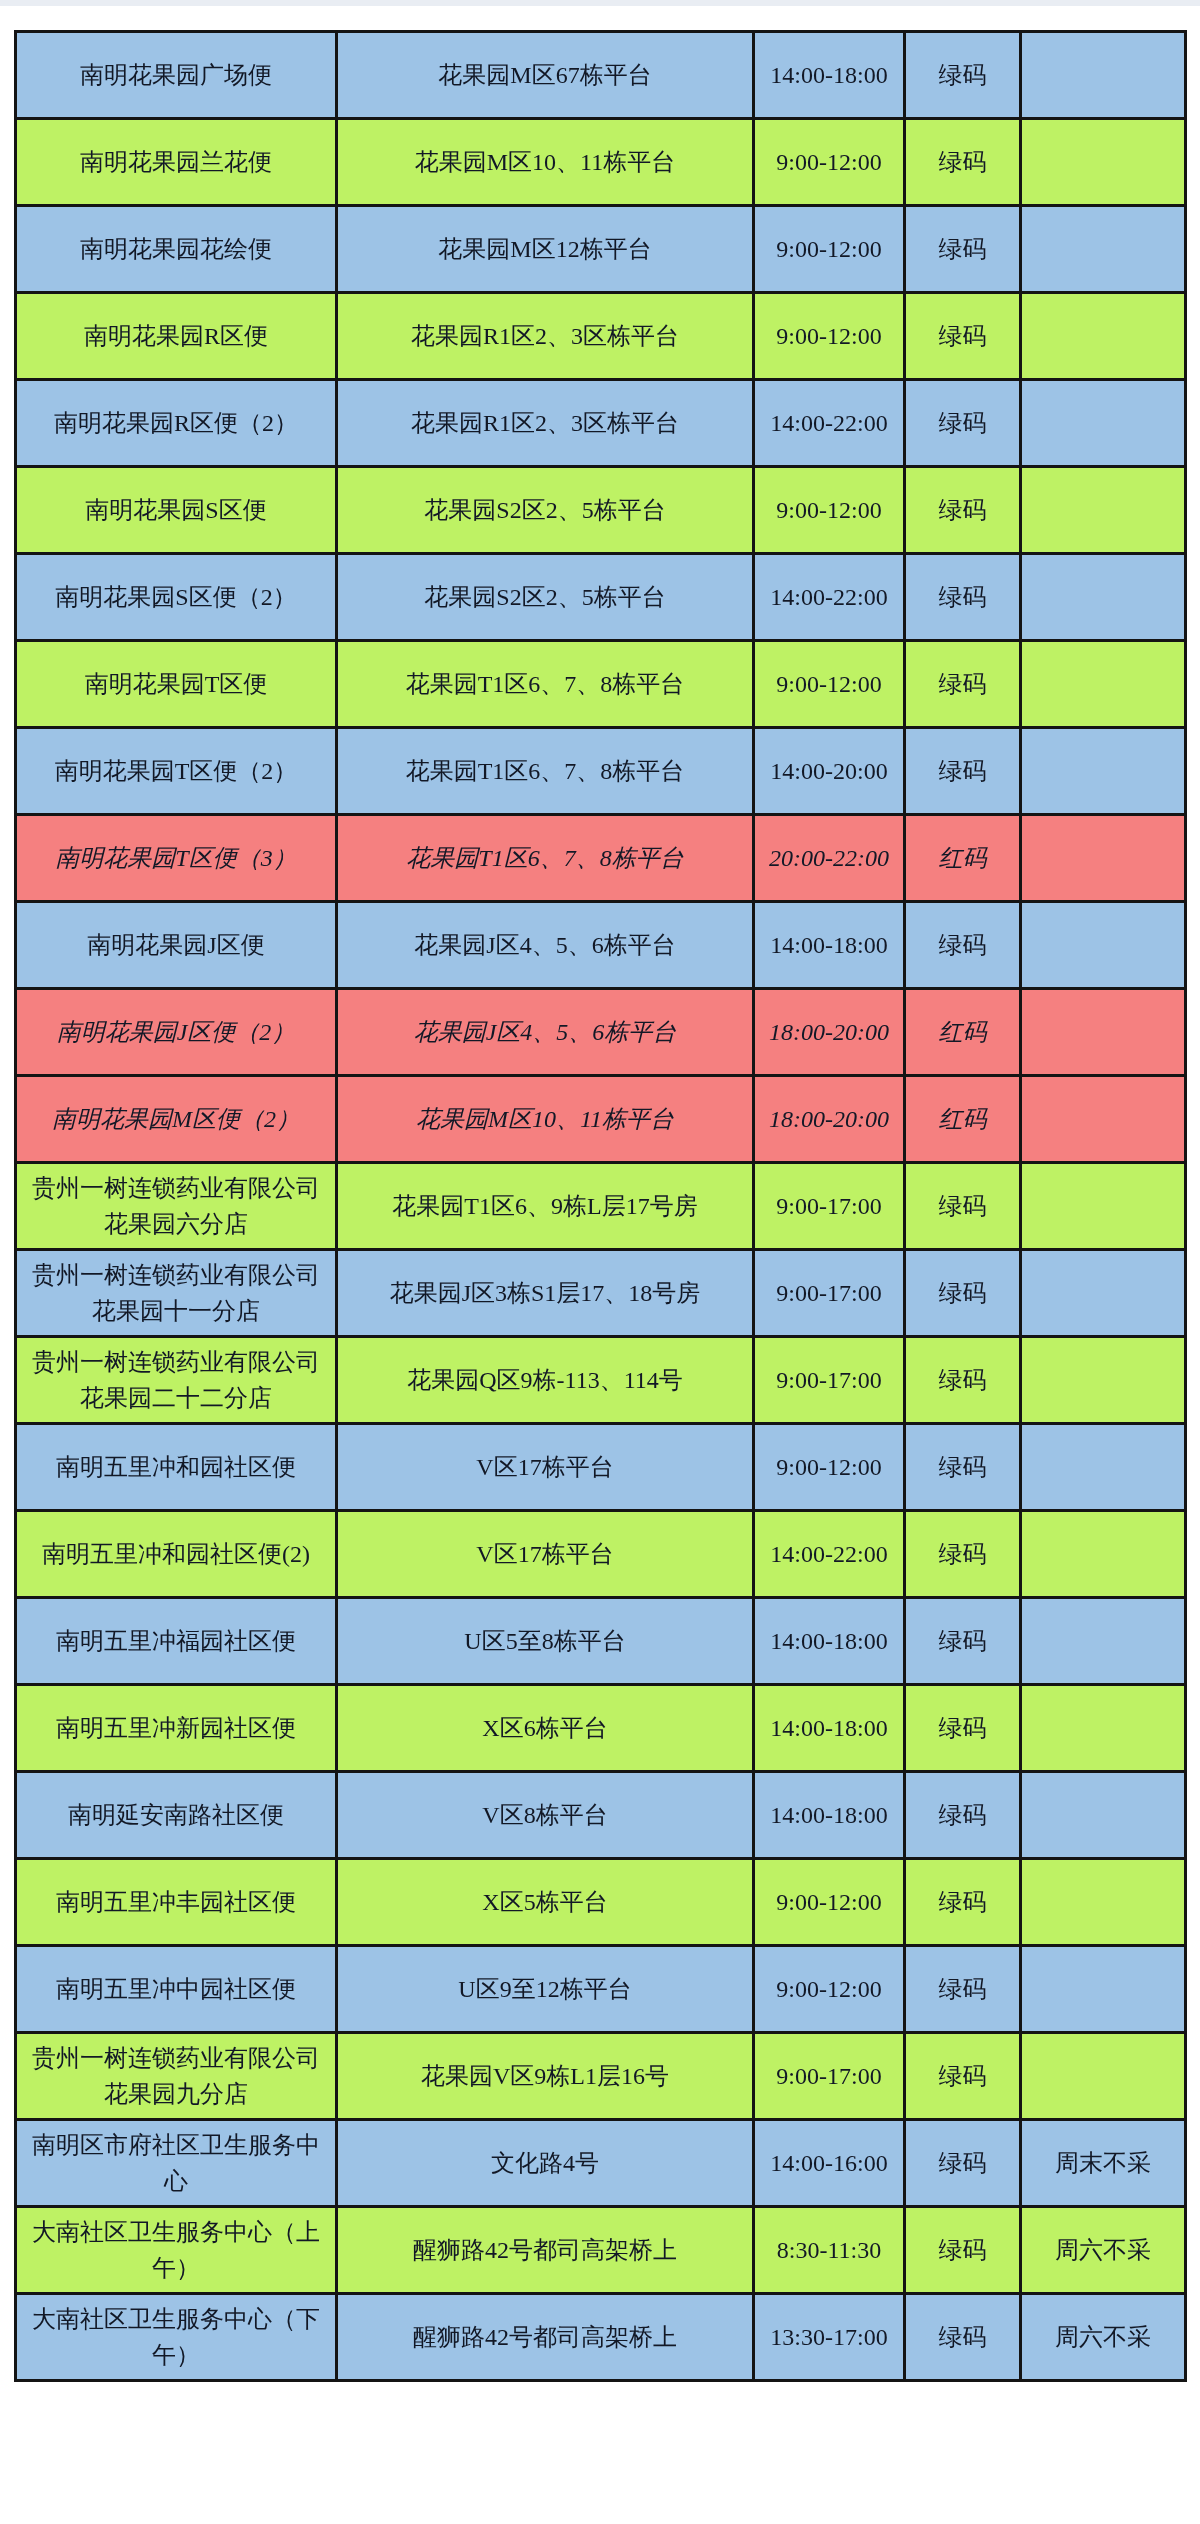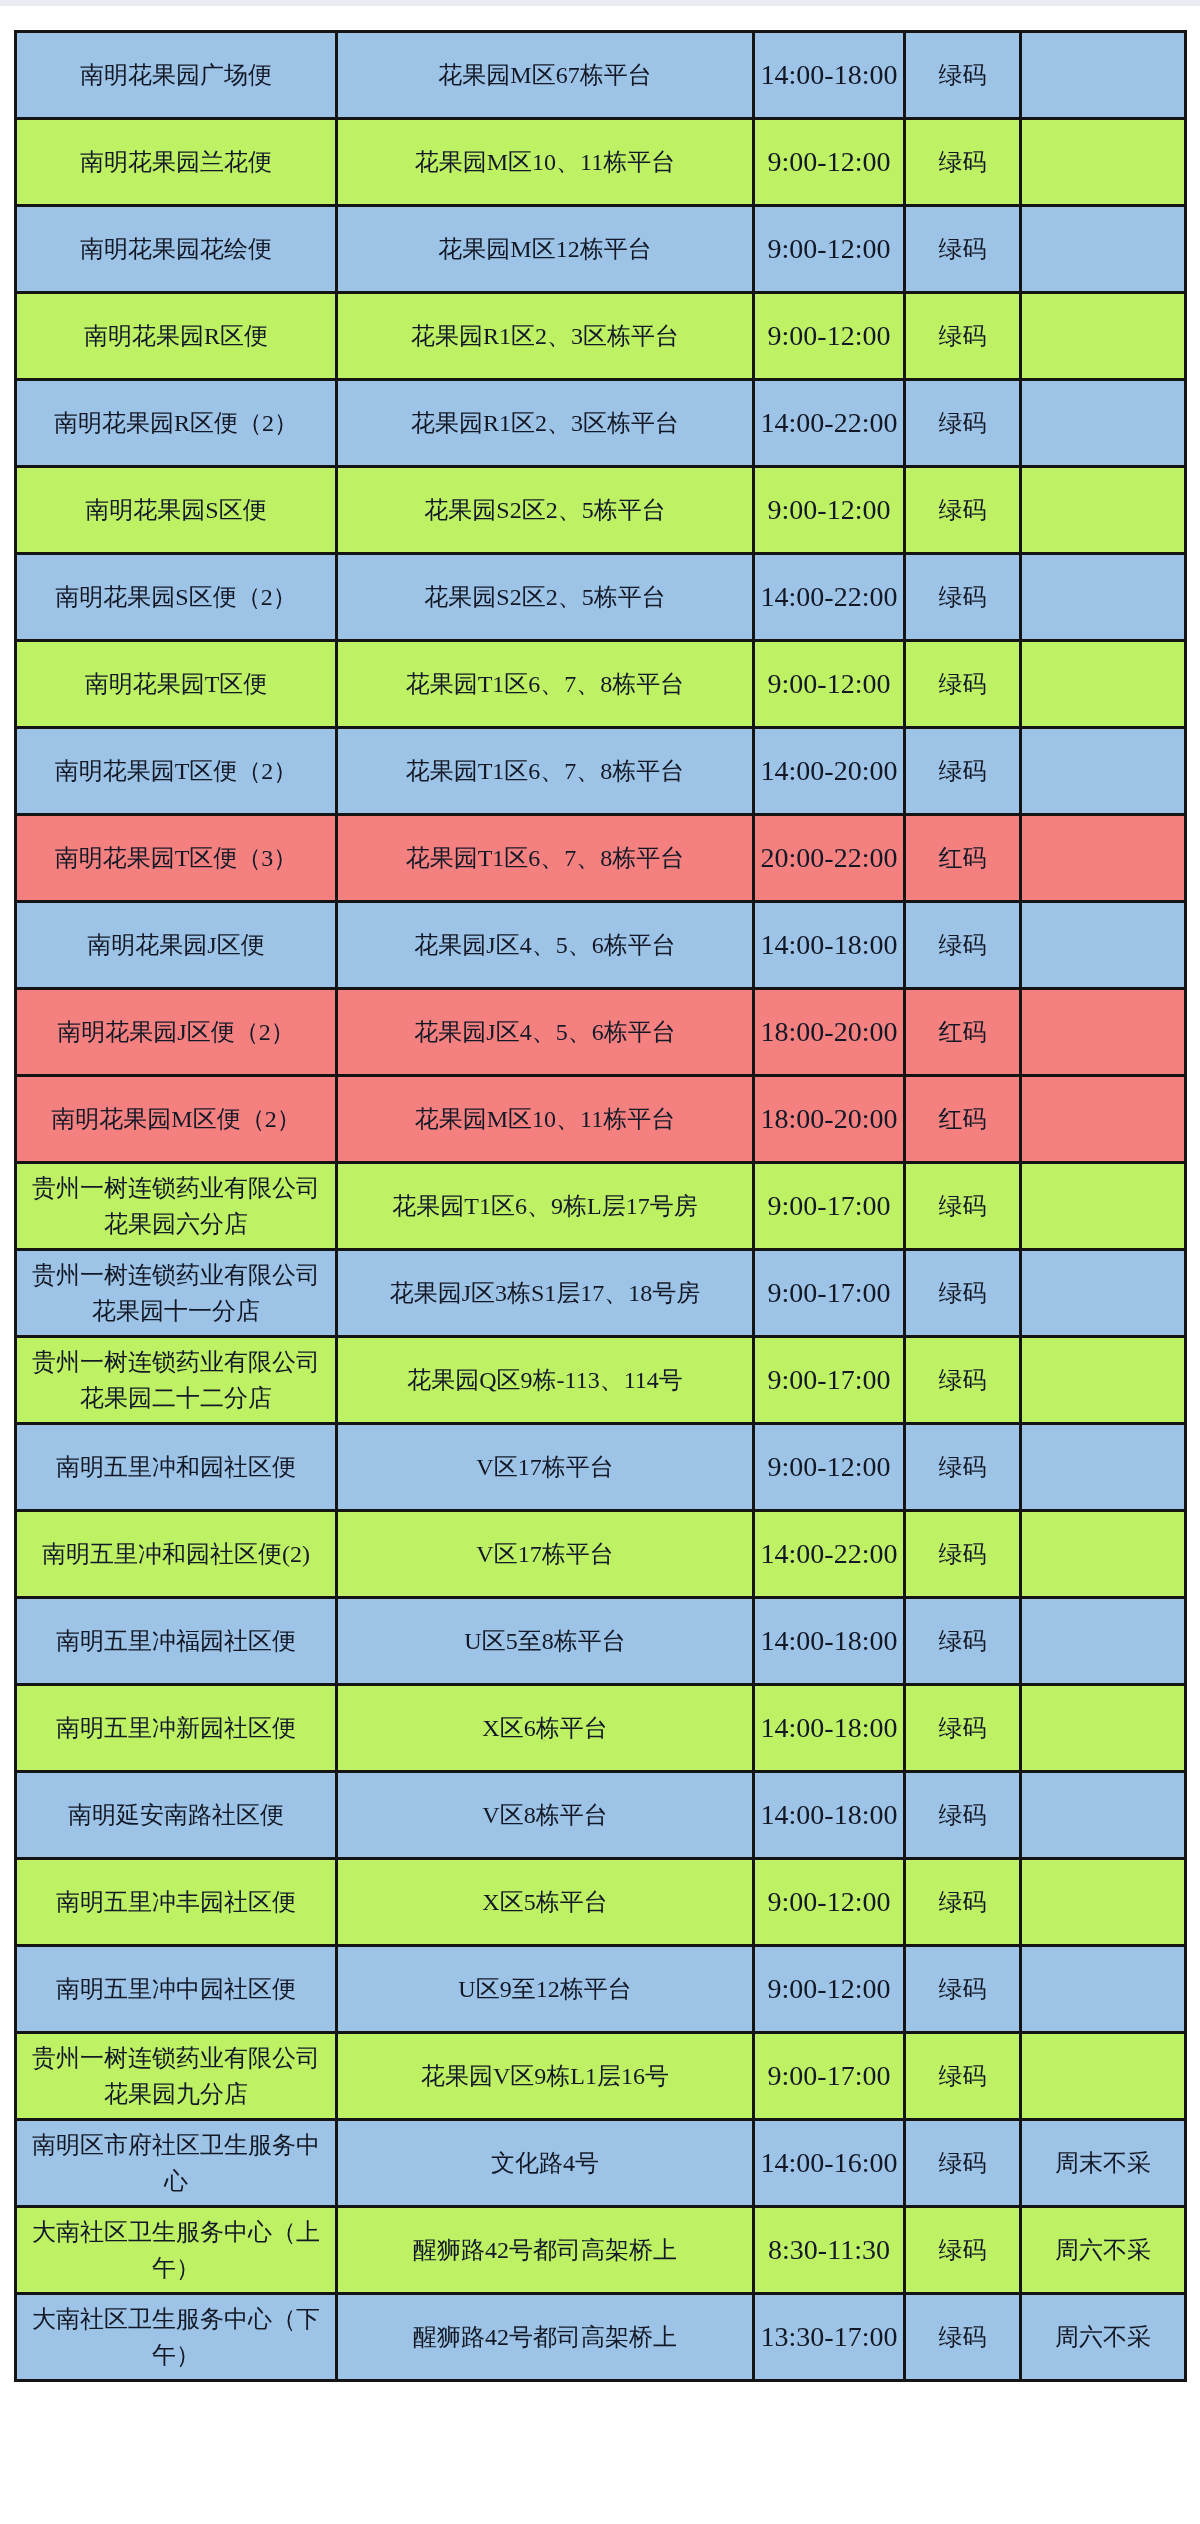--- a/index.html
+++ b/index.html
@@ -35,27 +35,27 @@
     vertical-align: middle;
     height: 80px;
     padding: 2px 4px;
     color: #121826;
     font-size: 24px;
     line-height: 1.5;
     word-break: break-all;
     overflow: hidden;
   }
   table.sites td.time-cell {
-    font-size: 28px;
+    font-size: 24px;
     letter-spacing: 0px;
     word-break: normal;
   }
   tr.bg-dark  td { background: #9dc3e6; }
   tr.bg-light td { background: #bef264; }
-  tr.bg-red   td { background: #f58080; }
+  tr.bg-red   td { background: #f58080; font-style: italic; }
 </style>
 </head>
 <body>
 
 <div id="canvas">
   <div id="top-sliver"></div>
 
   <table class="sites">
     <colgroup>
         <col style="width: 321px;">

